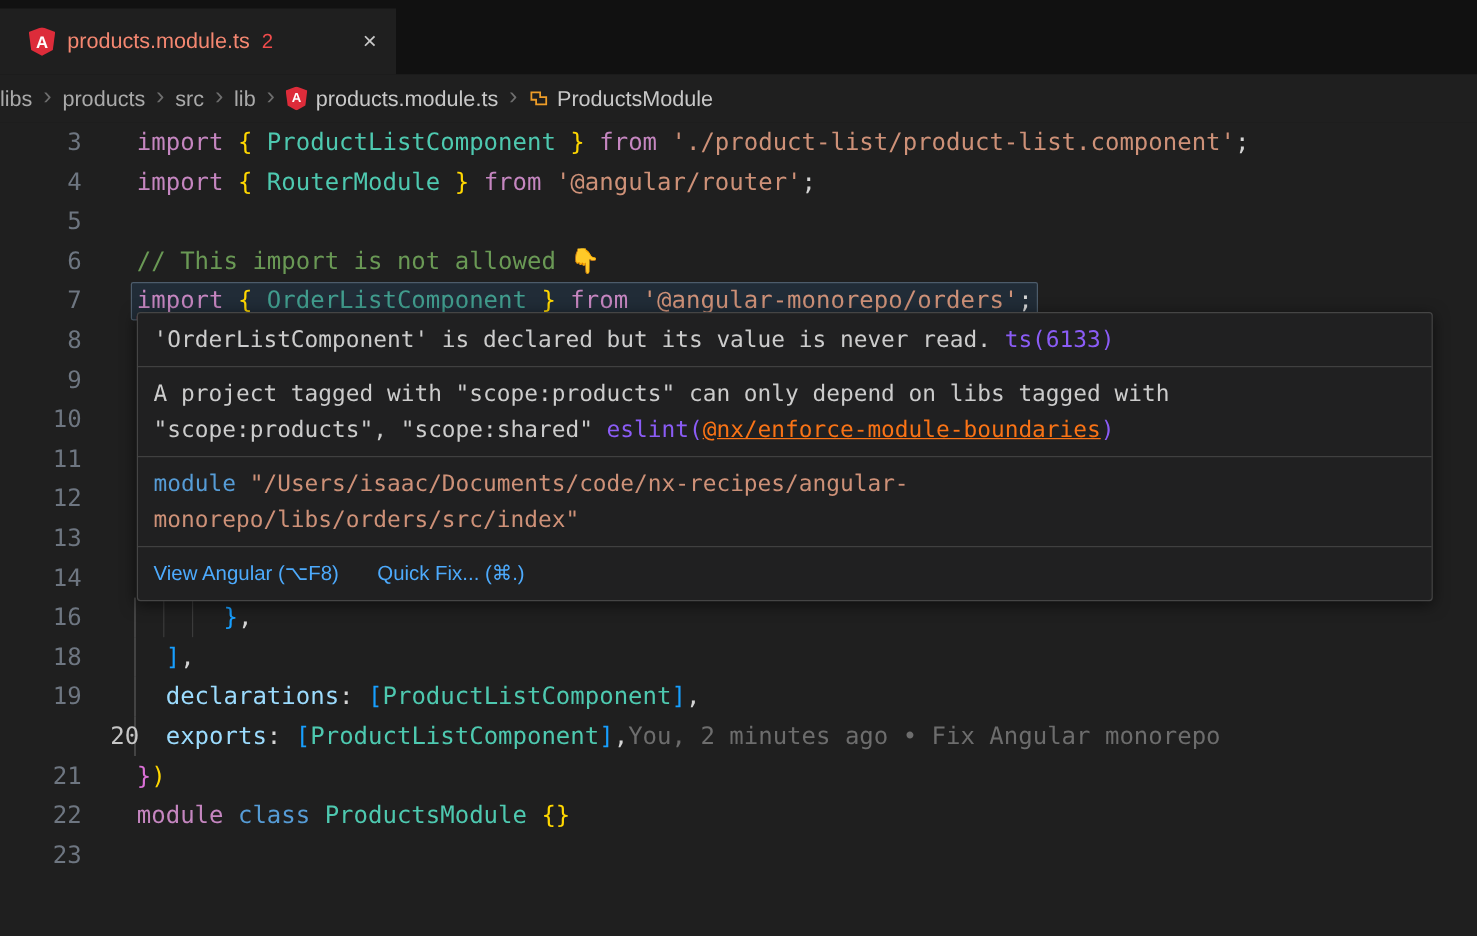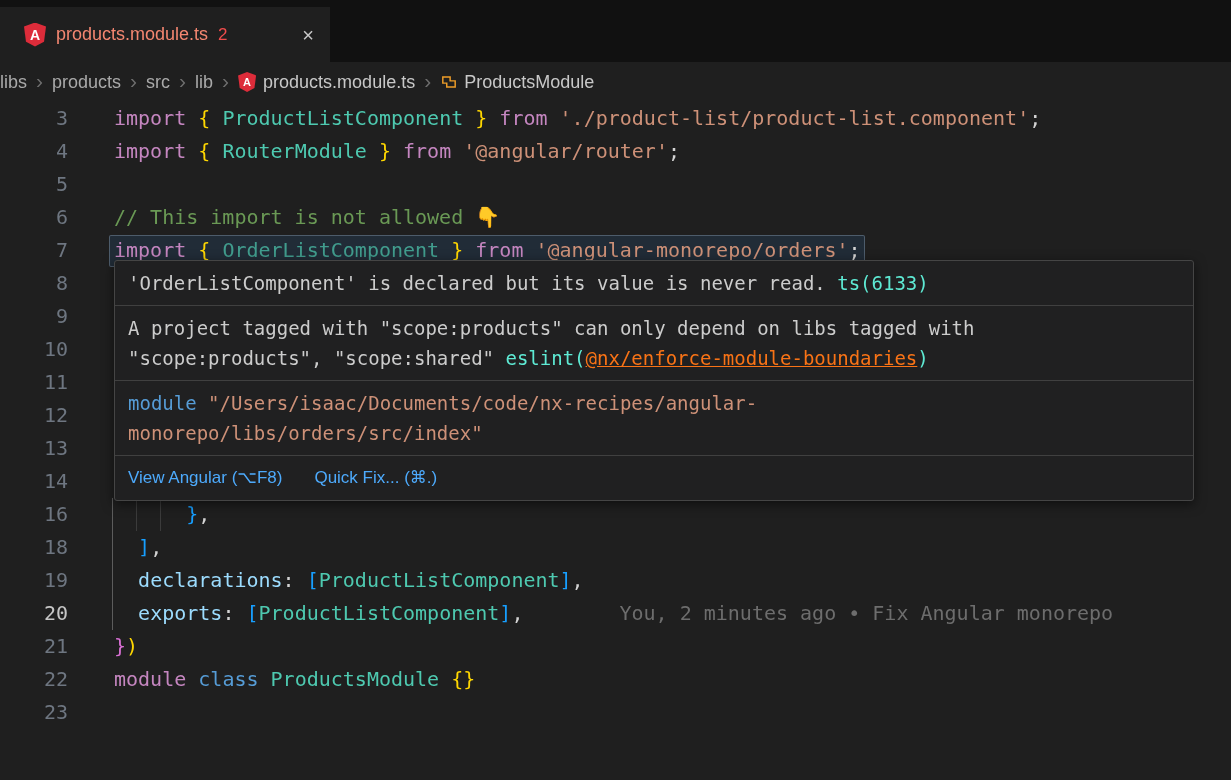--- a/index.html
+++ b/index.html
@@ -27,46 +27,46 @@
   .bc-item.strong{color:#c8c8c8;}
   .bc-sep{margin:0 9px;color:#6e6e6e;font-size:21px;line-height:1;padding-bottom:3px;}
   .clsicon{margin-right:6px;}
 
   
   .editor{position:absolute;top:102px;left:0;right:0;bottom:0;background:#1f1f1f;}
   .code-lines{position:absolute;top:0;left:0;right:0;}
   .line{position:relative;height:33px;}
   .num,.codetxt,.blame{font-family:"DejaVu Sans Mono",monospace;font-size:20px;line-height:33px;}
   .num{position:absolute;left:0;top:0;width:68px;text-align:right;color:#6e7681;}
-  .num.active{color:#c6c6c6;}
+  .num.active{color:#c6c6c6;margin-left:48px;}
   .codetxt{position:absolute;left:114px;top:0;white-space:pre;color:#d4d4d4;}
   .guide{position:absolute;top:0;bottom:0;width:1px;background:#3b3b3b;}
   .guide.active{background:#5c5c5c;}
   .rangebox{position:absolute;top:1px;height:30px;background:rgba(38,79,120,.28);
             border:1px solid rgba(130,150,170,.45);border-radius:2px;}
-  .blame{color:#6d6d6d;margin-left:96px;}
+  .blame{color:#6d6d6d;}
 
   
   .tk-kw{color:#c586c0;}   .tk-kw2{color:#569cd6;}
   .tk-cls{color:#4ec9b0;}  .tk-prop{color:#9cdcfe;}
   .tk-str{color:#ce9178;}  .tk-fg{color:#d4d4d4;}
   .tk-cmt{color:#6a9955;}  .tk-emoji{color:#e2b24a;}
   .tk-b1{color:#ffd700;}   .tk-b2{color:#da70d6;}   .tk-b3{color:#179fff;}
   .dim{opacity:.72;}
   .uerr{text-decoration:underline wavy #f14c4c;text-decoration-thickness:2px;text-underline-offset:5px;}
   .uwarn{text-decoration:underline wavy #cca700;text-decoration-thickness:2px;text-underline-offset:5px;}
 
   
   .hover{position:absolute;left:114px;top:158px;width:1080px;background:#202021;
          border:1px solid #454545;border-radius:3px;z-index:5;color:#cccccc;
          font-family:"DejaVu Sans Mono",monospace;font-size:19px;line-height:30px;
          box-shadow:0 3px 12px rgba(0,0,0,.55);box-sizing:border-box;}
   .hp-sec{padding:7px 13px;border-bottom:1px solid #404040;}
   .pre{white-space:pre-wrap;}
-  .hp-src{color:#5eead4;}
+  .hp-src{color:#8b5cf6;}
   .hp-link{color:#f97316;text-decoration:underline;cursor:pointer;}
   .hp-actions{display:flex;gap:32px;padding:7px 13px;font-family:"Liberation Sans",sans-serif;
               font-size:17px;}
   .hp-actions a{color:#4daafc;text-decoration:none;cursor:pointer;}
 </style>
 </head>
 <body>
 
 <div class="app">
 

